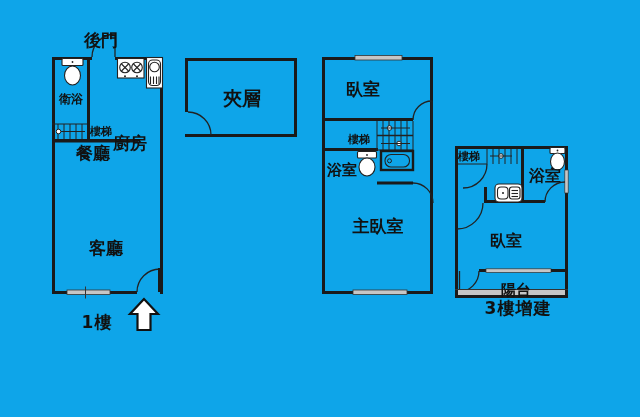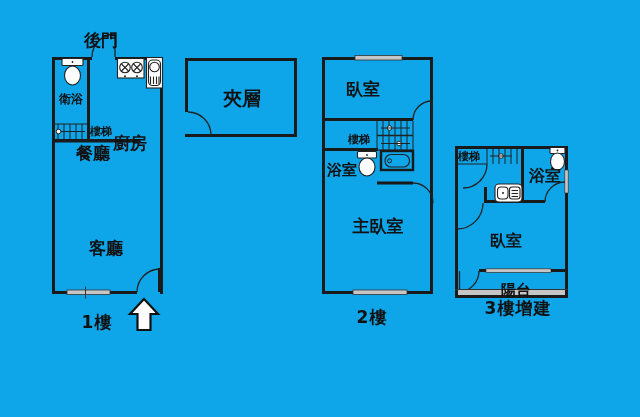--- a/index.html
+++ b/index.html
@@ -212,21 +212,20 @@
 <div class="lbl s17" style="left:93px;top:153px;">餐廳</div>
 <div class="lbl s17" style="left:106px;top:248px;">客廳</div>
 <div class="lbl s25" style="left:97px;top:322px;">1樓</div>
 
 <div class="lbl s19" style="left:242px;top:98px;">夾層</div>
 
 <div class="lbl s17" style="left:363px;top:89px;">臥室</div>
 <div class="lbl s11" style="left:359px;top:139px;">樓梯</div>
 <div class="lbl s15" style="left:342px;top:170px;">浴室</div>
 <div class="lbl s17" style="left:378px;top:226px;">主臥室</div>
-<div class="lbl s25" style="left:372px;top:317px;">2樓</div>
 
 <div class="lbl s11" style="left:469px;top:156px;">樓梯</div>
 <div class="lbl s16" style="left:545px;top:176px;">浴室</div>
 <div class="lbl s16" style="left:506px;top:241px;">臥室</div>
 <div class="lbl s15" style="left:516px;top:290px;">陽台</div>
 <div class="lbl s25" style="left:518px;top:308px;">3樓增建</div>
 
 </div>
 
 </body></html>

